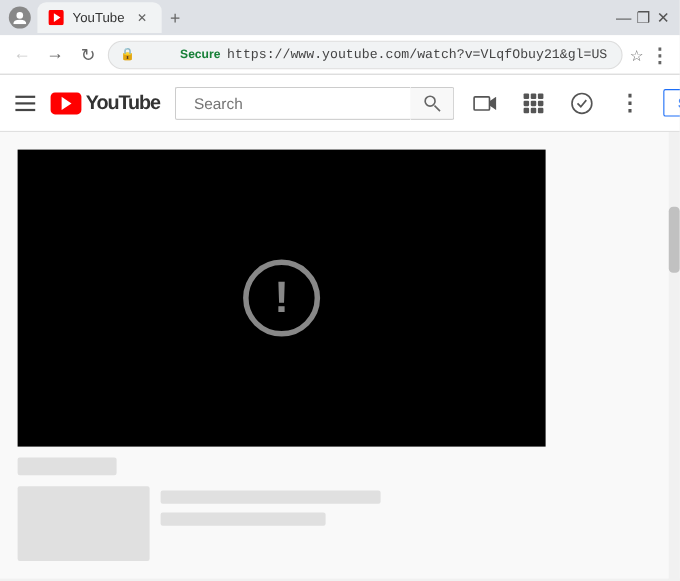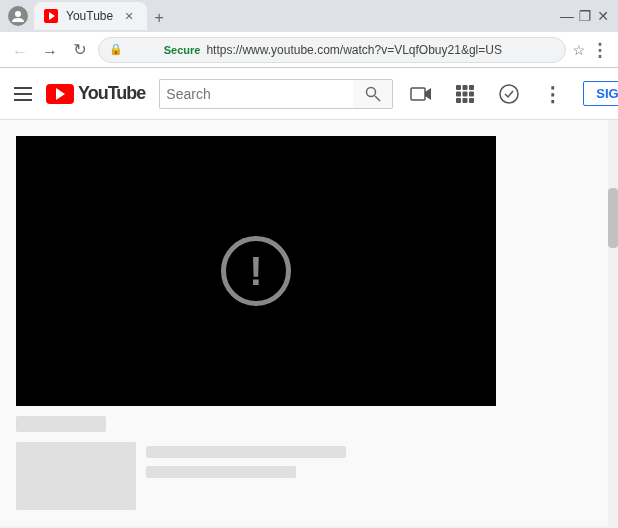--- a/index.html
+++ b/index.html
@@ -116,21 +116,21 @@
       border-radius: 13px;
       display: flex;
       align-items: center;
       padding: 0 10px;
       gap: 6px;
       font-size: 12px;
       color: #333;
     }
     .secure-icon { font-size: 11px; color: #188038; }
     .secure-text { font-size: 11px; color: #188038; font-weight: bold; margin-left: 35px; }
-    .url-text { font-size: 12px; color: #444; flex: 1; }
+    .url-text { font-size: 12px; color: #444; flex: 1; font-family: Liberation Mono, monospace; }
     .star-btn {
       font-size: 14px;
       color: #666;
       cursor: pointer;
     }
     .more-btn {
       font-size: 18px;
       color: #666;
       cursor: pointer;
       font-weight: bold;
@@ -194,21 +194,21 @@
       display: flex;
       align-items: center;
       max-width: 360px;
     }
     .yt-search-input {
       flex: 1;
       height: 30px;
       border: 1px solid #ccc;
       border-right: none;
       border-radius: 2px 0 0 2px;
-      padding: 0 6px;
+      padding: 0 16px;
       font-size: 14px;
       color: #333;
       outline: none;
     }
     .yt-search-btn {
       width: 40px;
       height: 30px;
       background: #f8f8f8;
       border: 1px solid #ccc;
       border-left: none;

